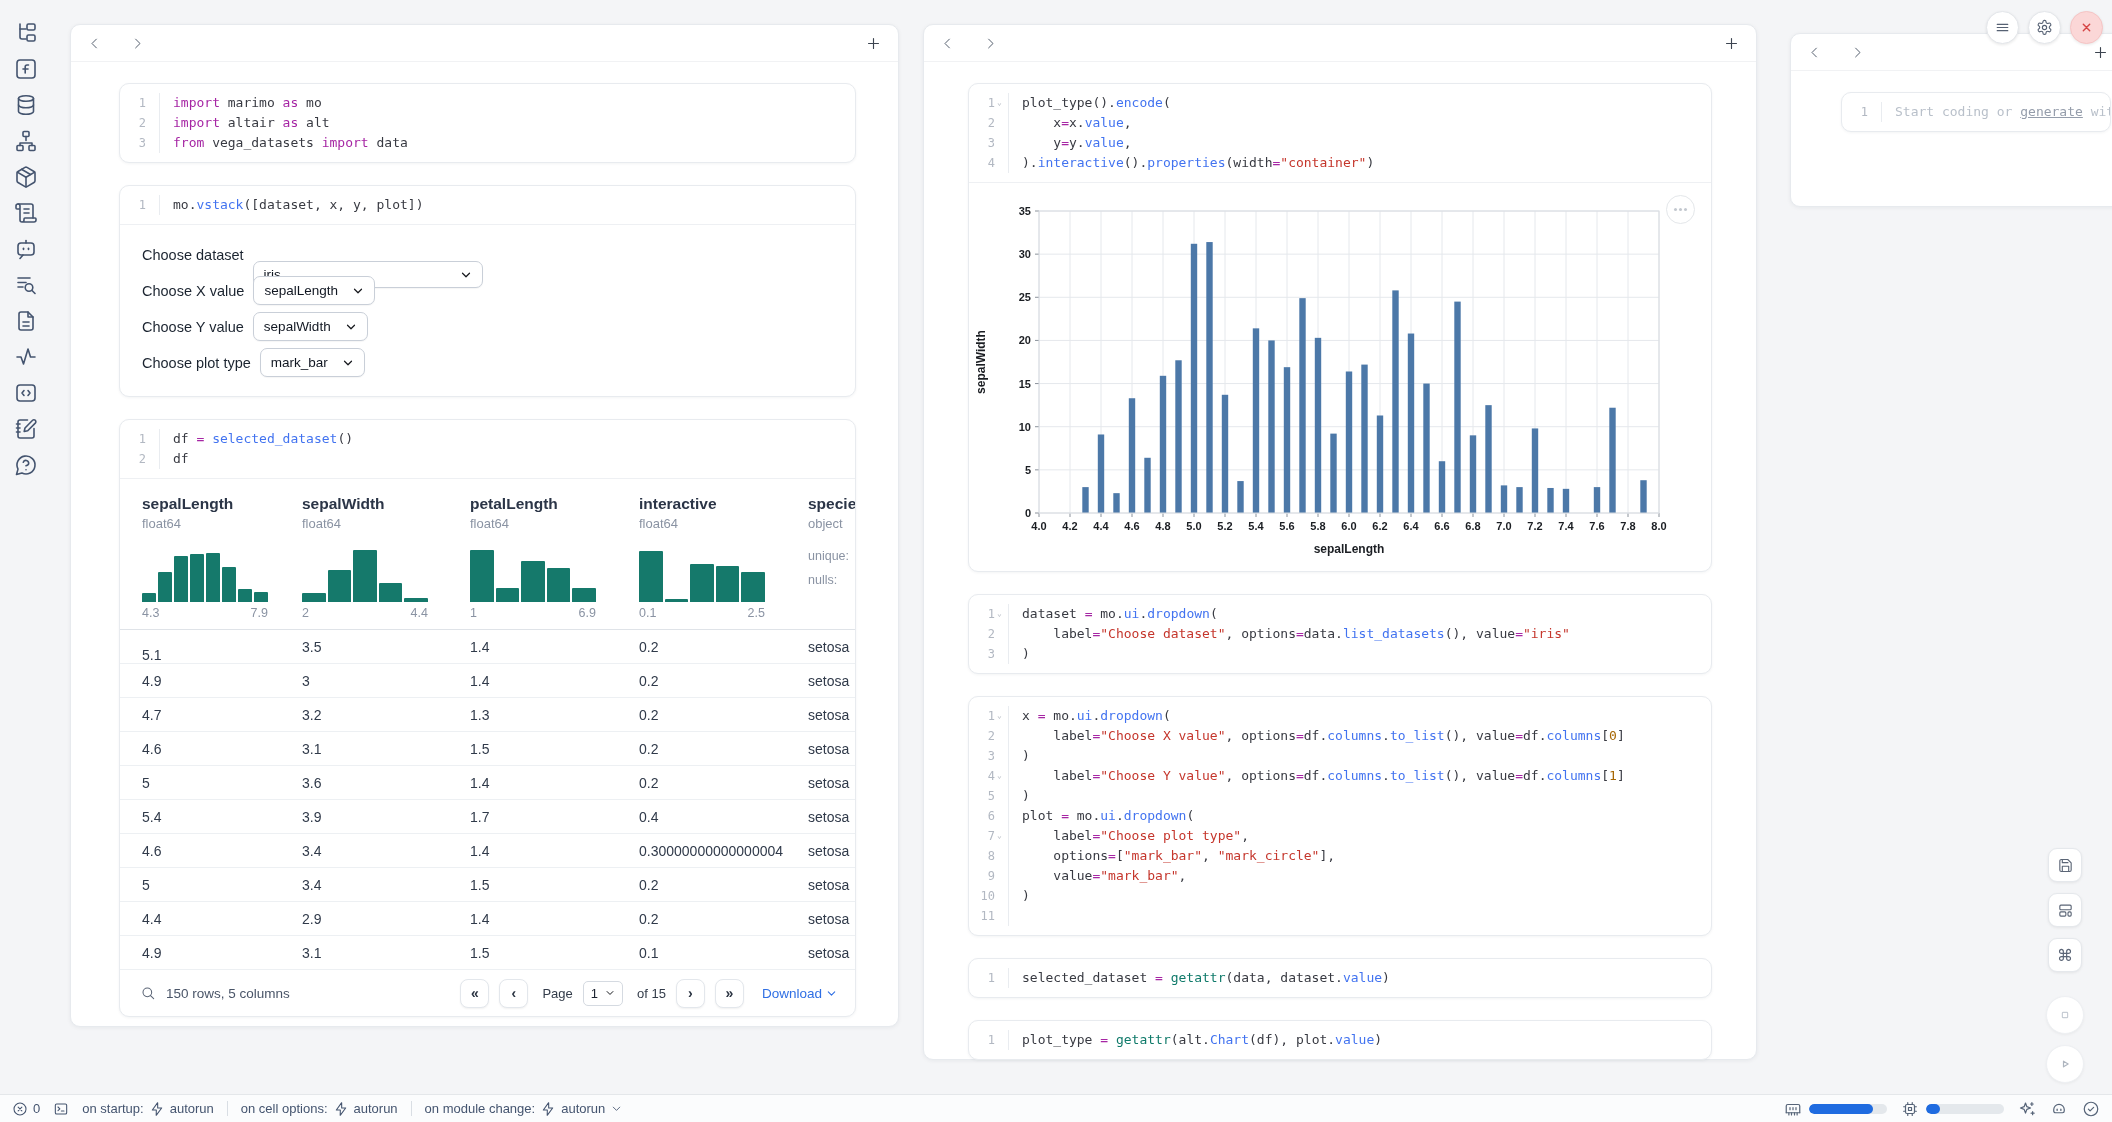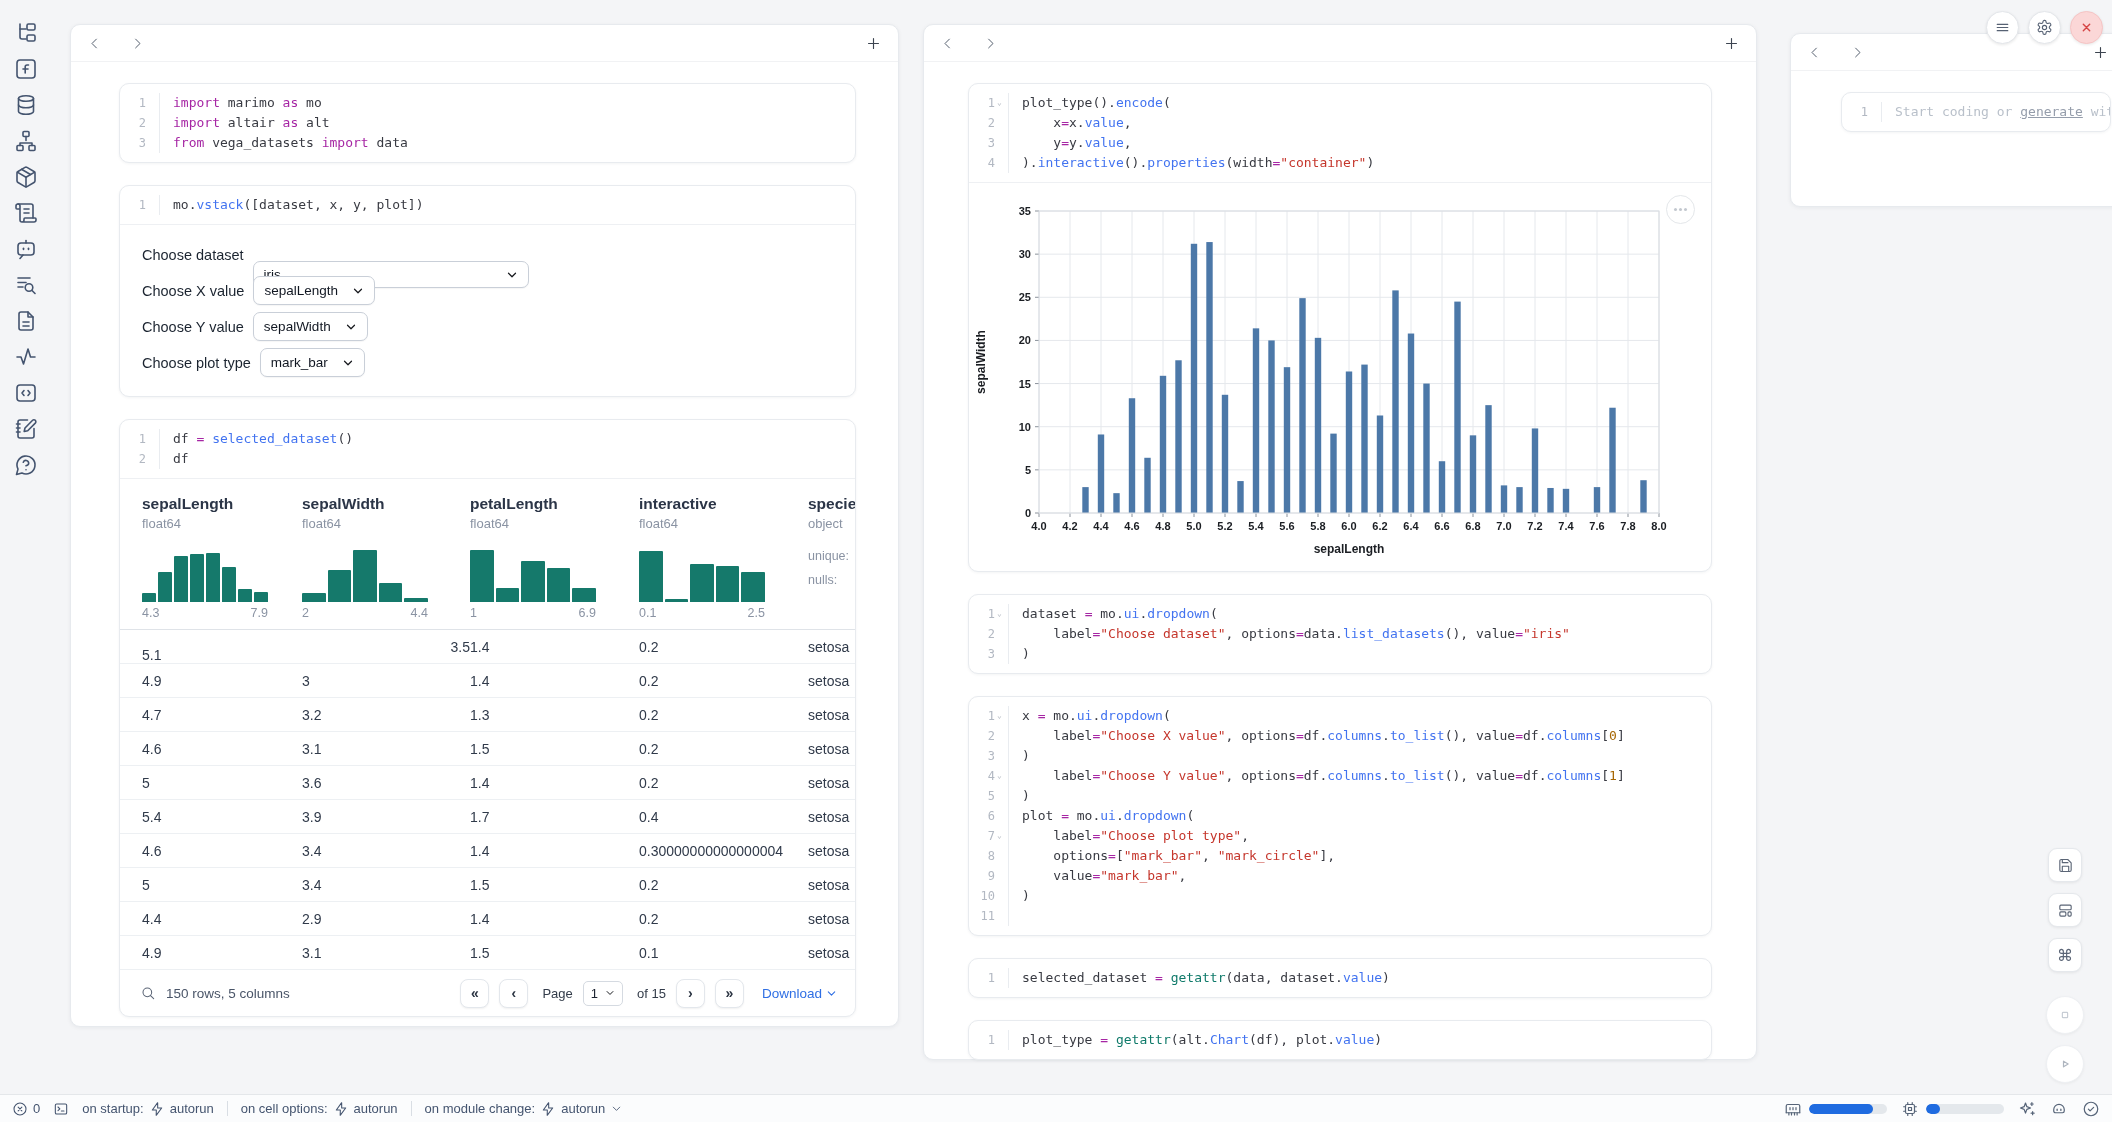--- a/index.html
+++ b/index.html
@@ -45,21 +45,21 @@
 
   
   .dd-out{padding:16px 22px 20px;display:flex;flex-direction:column;gap:9px;}
   .dd-row{display:flex;align-items:center;gap:9px;height:27px;}
   .dd-label{font-size:14.5px;color:#1b2430;}
   .dd-select{display:inline-flex;align-items:center;justify-content:space-between;gap:14px;
              border:1px solid #c9cfd8;border-radius:7px;height:27px;padding:0 10px;
              font-size:13.5px;color:#111722;background:#fff;cursor:pointer;
              box-shadow:0 1px 1px rgba(0,0,0,.04);}
   .dd-select .car{width:12px;height:12px;color:#16181d;}
-  .dd-row:first-child .dd-select{width:276px;box-sizing:border-box;margin-top:40px;}
+  .dd-row:first-child .dd-select{width:230px;box-sizing:border-box;margin-top:40px;}
 
   
   .tbl{overflow:hidden;}
   .tbl-head{display:flex;padding:16px 0 0 22px;border-bottom:1px solid #dfe3e8;}
   .th{flex:none;}
   .th-name{font-weight:bold;font-size:15.5px;color:#2b3547;}
   .th-dtype{font-size:13px;color:#8a93a3;margin-top:3px;}
   .hist{height:58px;width:126px;display:flex;align-items:flex-end;gap:2px;margin-top:13px;}
   .hist i{flex:1;background:#15796b;display:block;border-radius:1px 1px 0 0;}
   .minmax{width:126px;display:flex;justify-content:space-between;color:#8a93a3;
@@ -401,21 +401,21 @@
               <div class="th-name">species</div>
               <div class="th-dtype">object</div>
               <div class="th-stat">
                 <div>unique:</div>
                 <div>nulls:</div>
               </div>
             </div>
           </div>
           <div class="tr">
             <span class="td" style="width: 160px; margin-top: 16px;">5.1</span>
-            <span class="td" style="width: 168px; text-align: right;">3.5</span>
+            <span class="td" style="width: 168px;">3.5</span>
             <span class="td" style="width: 169px;">1.4</span>
             <span class="td" style="width: 169px;">0.2</span>
             <span class="td" style="width: 240px;">setosa</span>
           </div>
           <div class="tr">
             <span class="td" style="width: 160px;">4.9</span>
             <span class="td" style="width: 168px;">3</span>
             <span class="td" style="width: 169px;">1.4</span>
             <span class="td" style="width: 169px;">0.2</span>
             <span class="td" style="width: 240px;">setosa</span>

